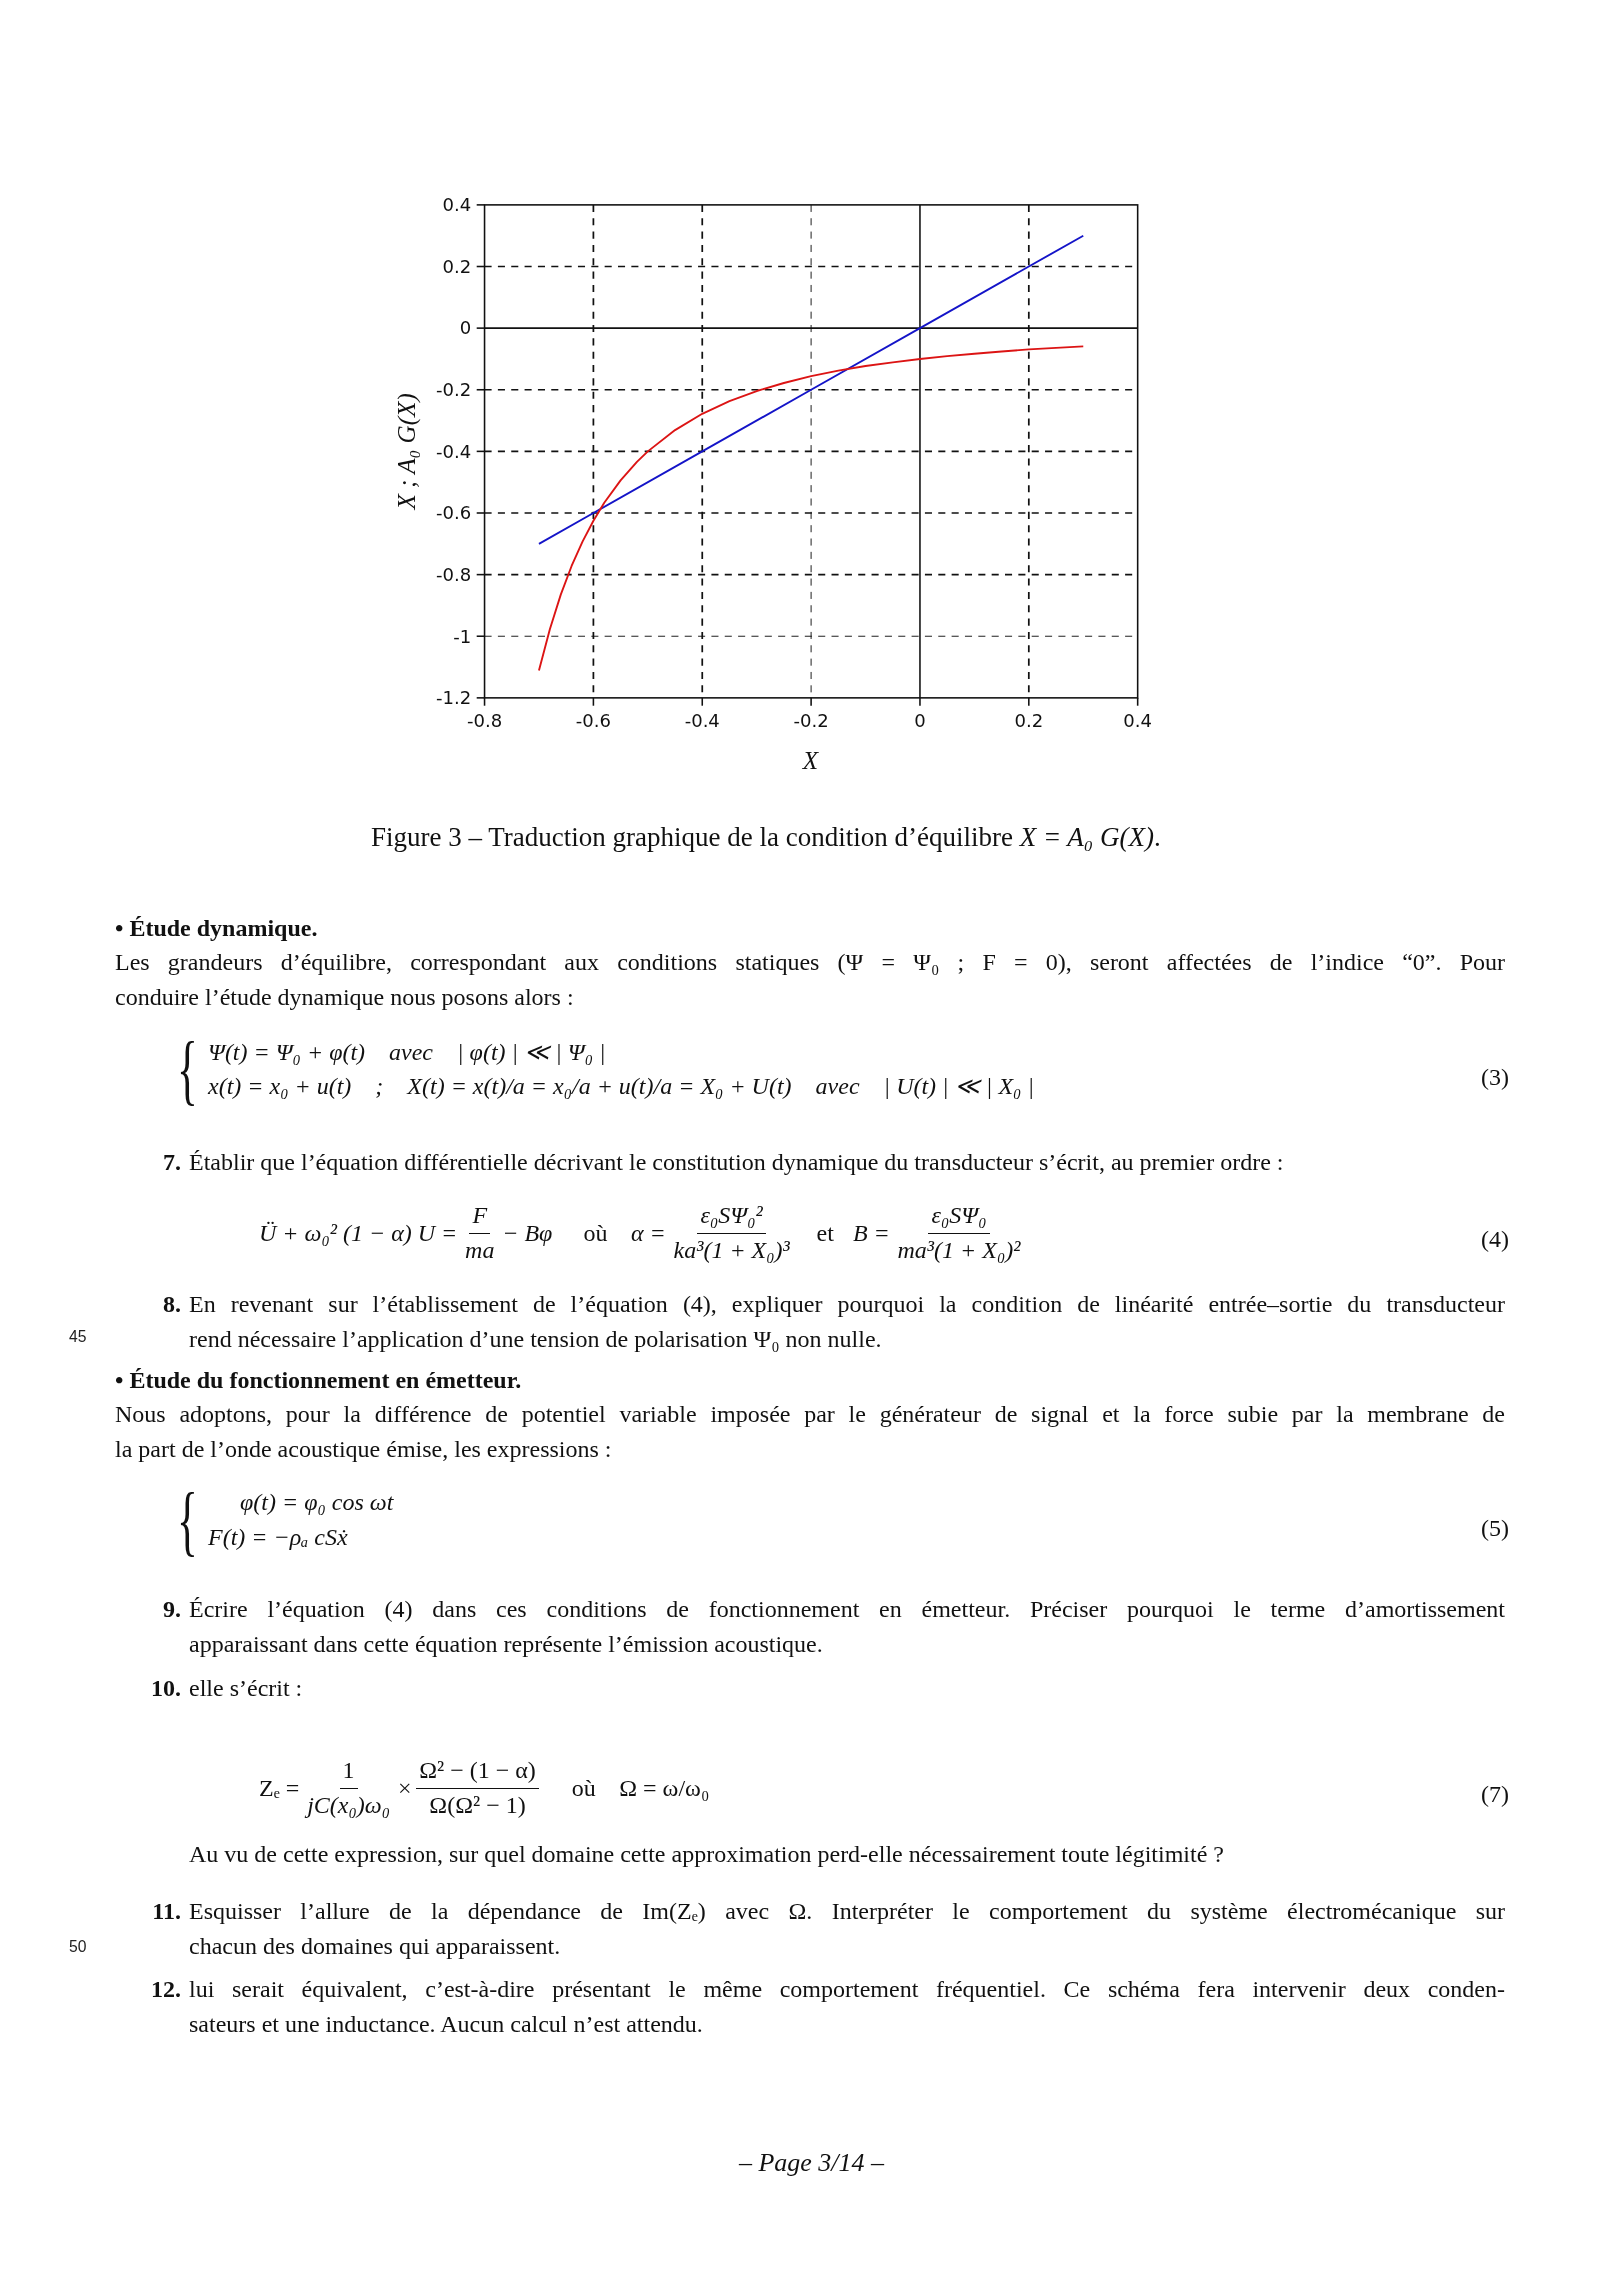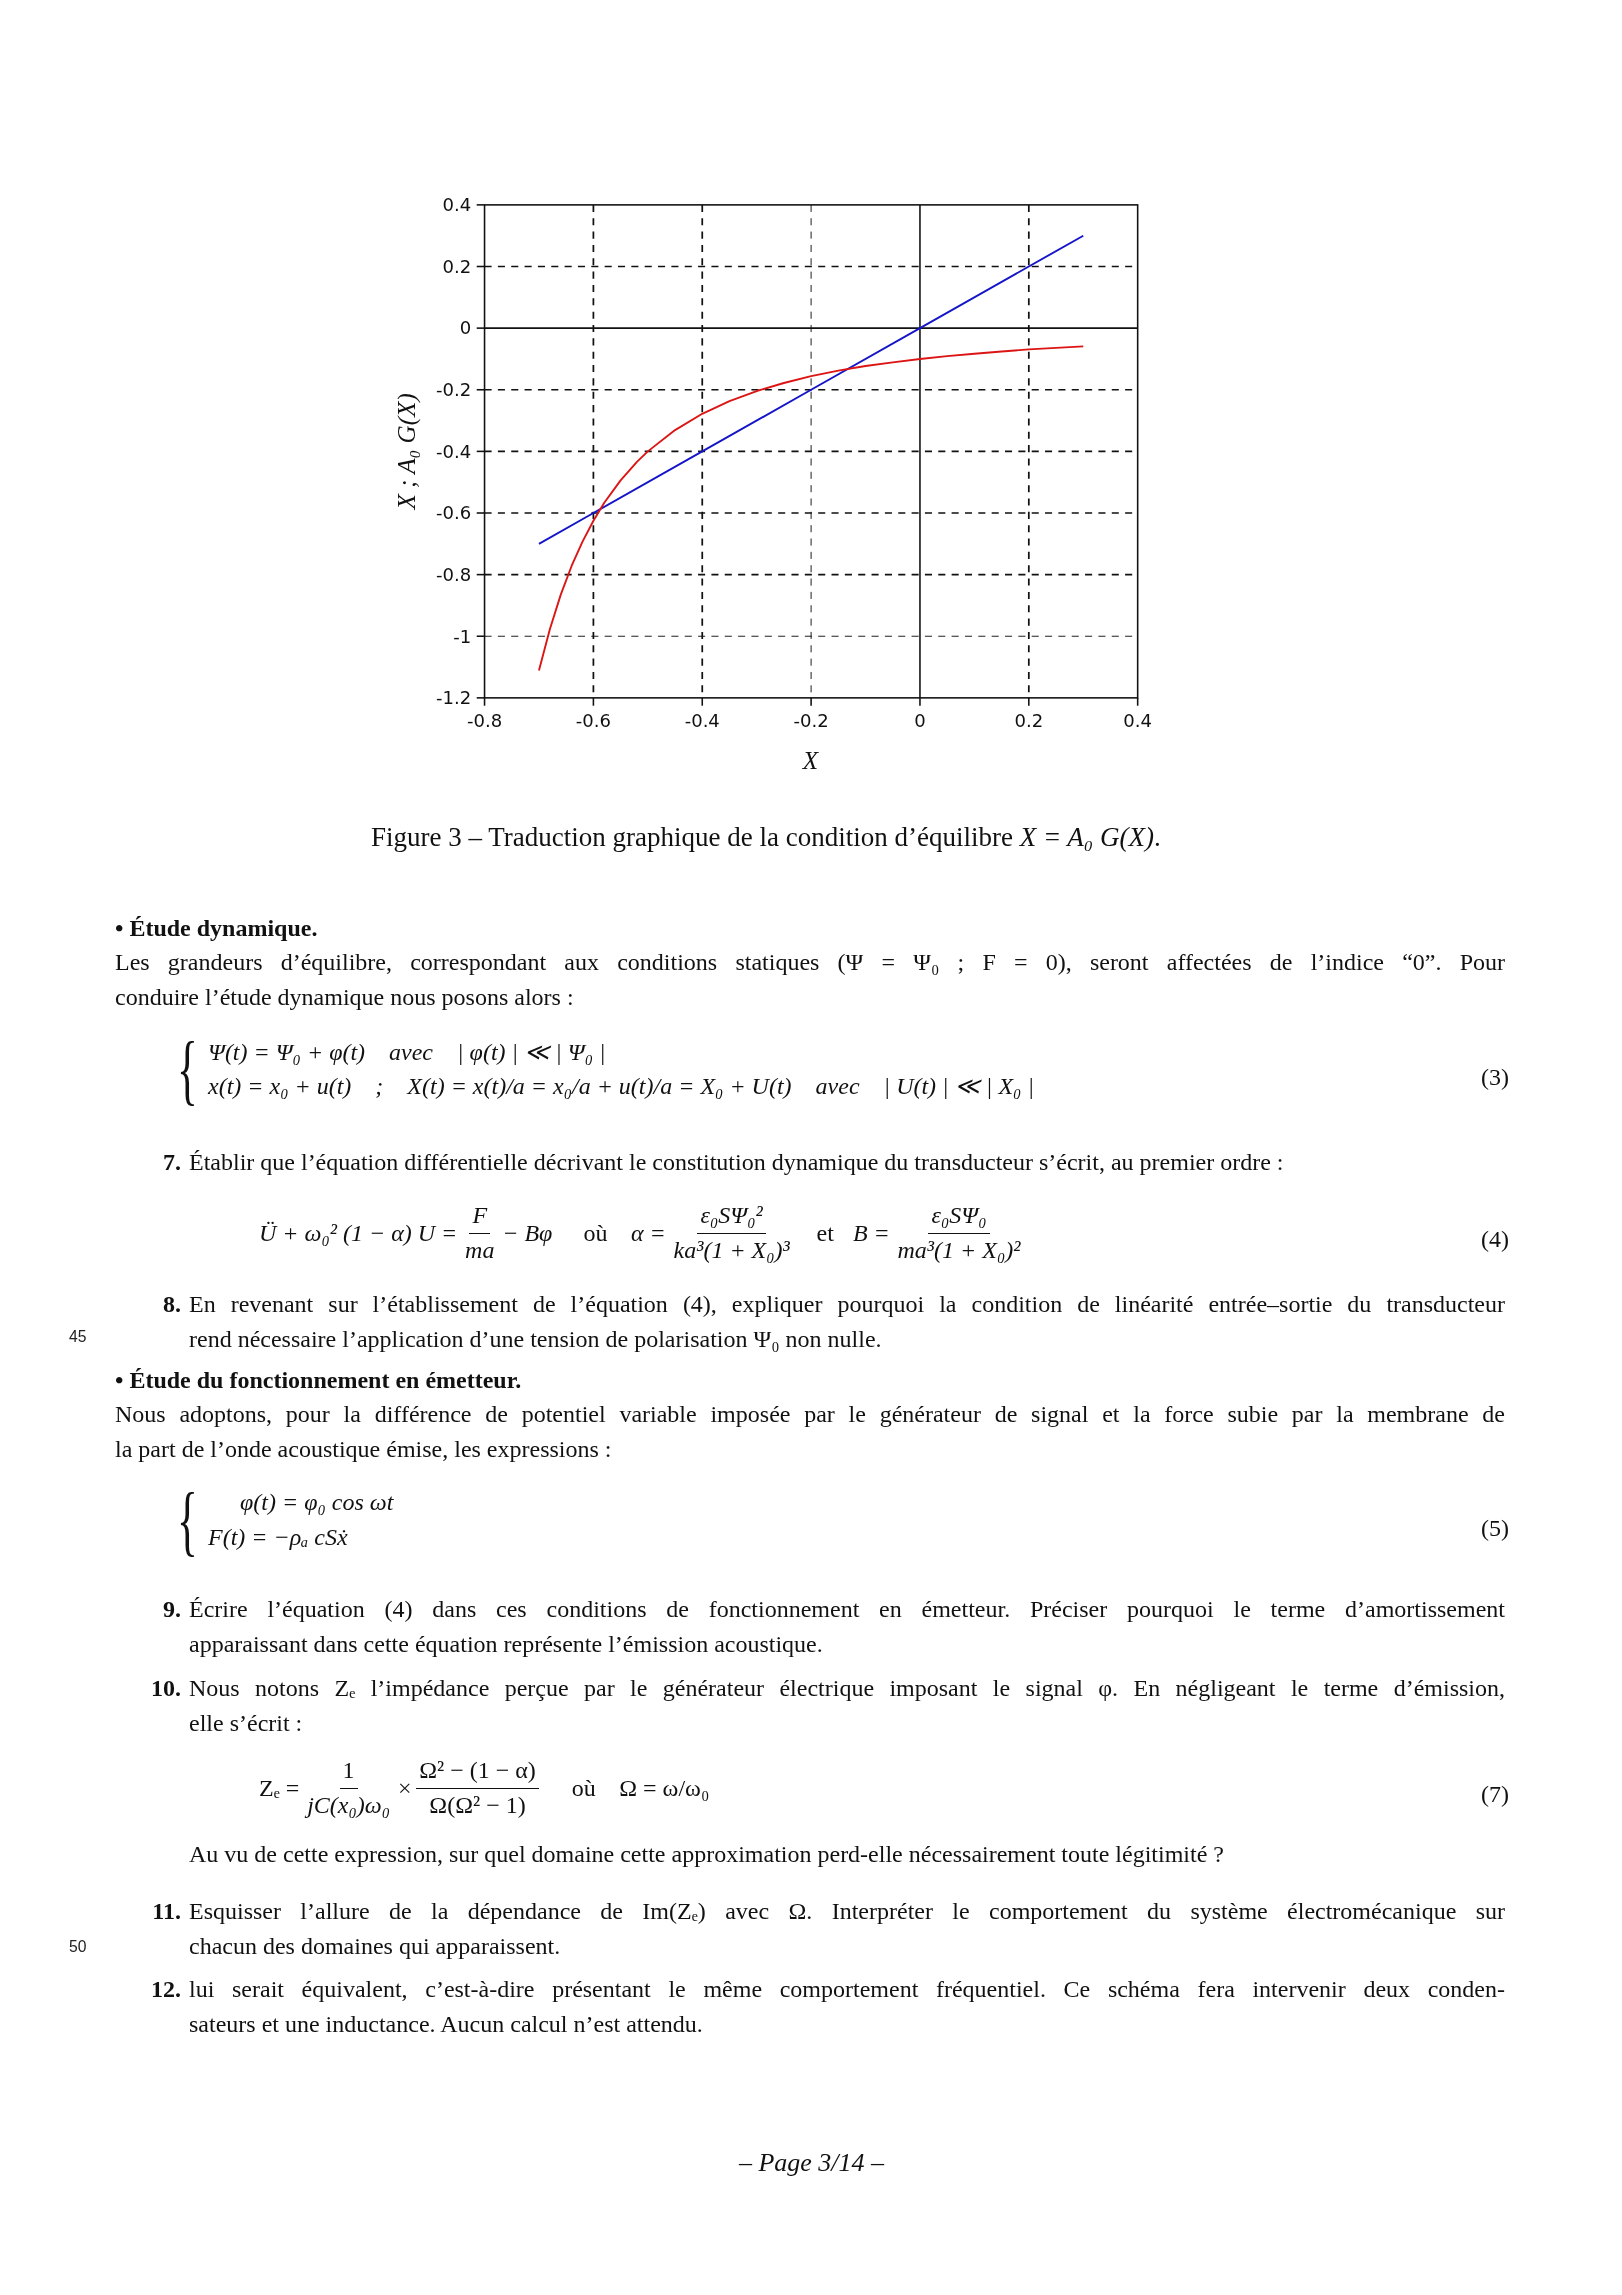--- a/index.html
+++ b/index.html
@@ -153,21 +153,20 @@
 <div class="abs txt" style="left:1481px; top:1511px;">(5)</div>
 
 <div class="num-label" style="left:126px; top:1592px;">9.</div>
 <div class="item-body" style="top:1592px;">
   <span class="line just">Écrire l’équation (4) dans ces conditions de fonctionnement en émetteur. Préciser pourquoi le terme d’amortissement</span>
   <span class="line">apparaissant dans cette équation représente l’émission acoustique.</span>
 </div>
 
 <div class="num-label" style="left:126px; top:1671px;">10.</div>
 <div class="item-body" style="top:1671px;">
-  <span class="line just">Nous notons Zₑ l’impédance perçue par le générateur électrique imposant le signal φ. En négligeant le terme d’émission,</span>
   <span class="line">elle s’écrit :</span>
 </div>
 
 <div class="abs txt" style="left:259px; top:1755px; display:flex; align-items:center;">
   <span>Zₑ =</span>
   <span class="frac it">
     <span class="num" style="font-style:normal;">1</span>
     <span class="den">jC(x₀)ω₀</span>
   </span>
   <span>×</span>

